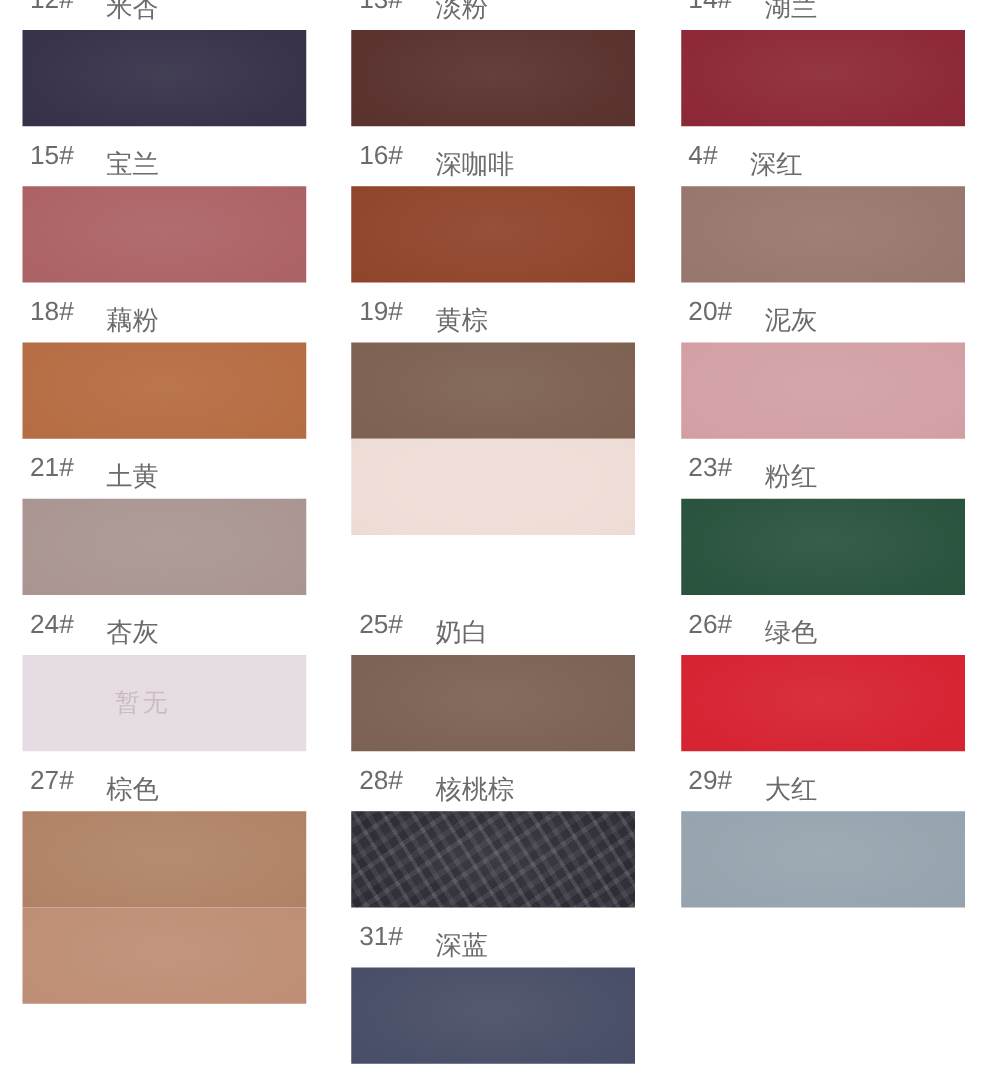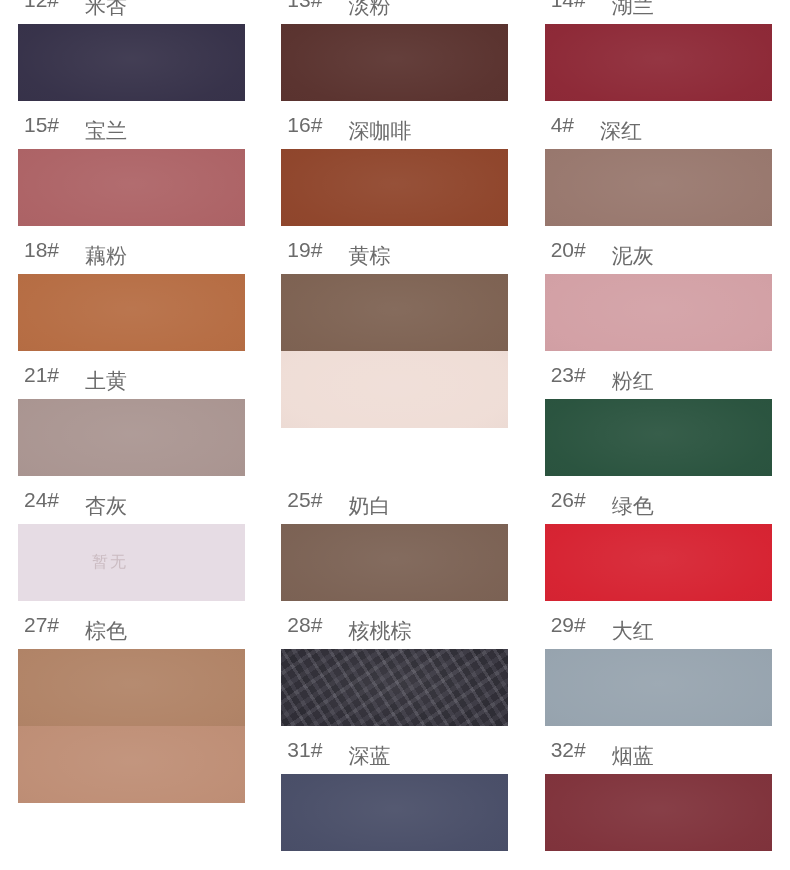--- a/index.html
+++ b/index.html
@@ -104,21 +104,21 @@
     pointer-events: none;
   }
 
   
   .swatch.placeholder {
     display: flex;
     align-items: center;
     justify-content: flex-start;
   }
   .placeholder-text {
-    font-size: 16px;
+    font-size: 20px;
     color: #cbbcc2;
     margin-left: 74px;
     letter-spacing: 2px;
     user-select: none;
   }
   .swatch.placeholder::after {
     background: none;
   }
 </style>
 </head>
@@ -253,21 +253,14 @@
       <div class="cell">
         <div class="swatch" style="background: rgb(190, 141, 116);"></div>
       </div>
       <div class="cell">
         <div class="label-row">
           <span class="code">31#</span>
           <span class="name">深蓝</span>
         </div>
         <div class="swatch" style="background: rgb(71, 76, 102);"></div>
       </div>
-      <div class="cell">
-        <div class="label-row">
-          <span class="code">32#</span>
-          <span class="name">烟蓝</span>
-        </div>
-        <div class="swatch" style="background: rgb(126, 48, 57);"></div>
-      </div>
     </div>
 </div>
 
 </body></html>

